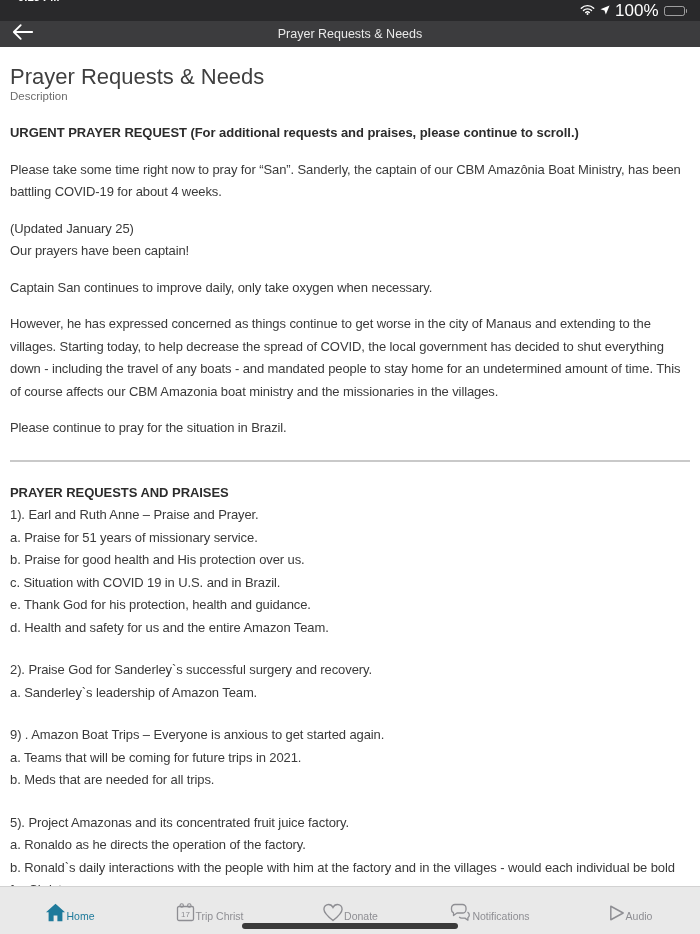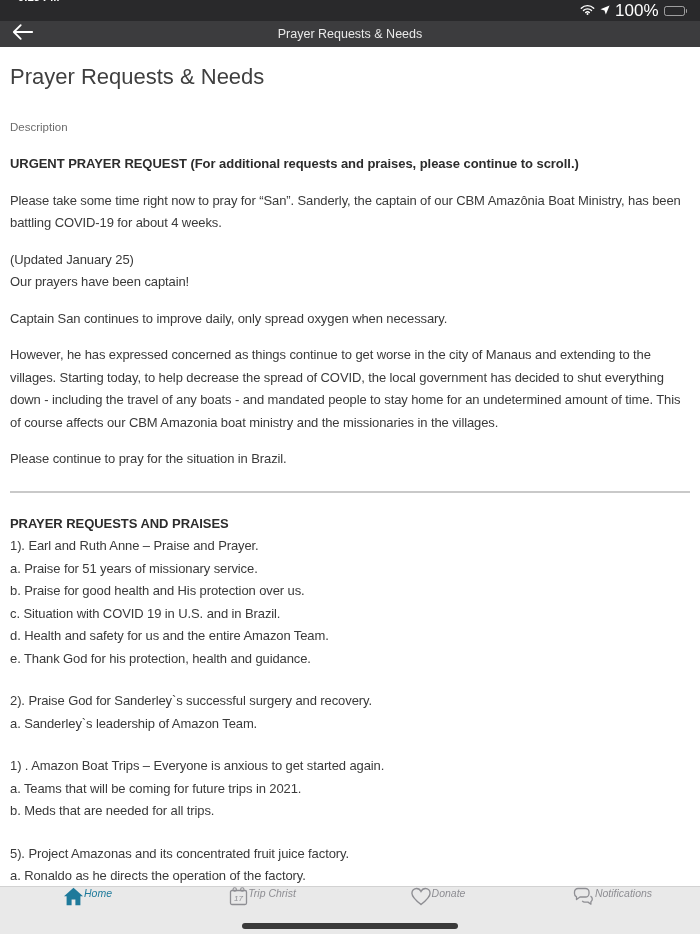--- a/index.html
+++ b/index.html
@@ -40,41 +40,40 @@
     font-size:12.5px; color:#e9e9e9;
   }
   
   .content {
     position:absolute; top:47px; bottom:48px; left:0; right:0;
     overflow:hidden; padding:0 10px; background:#ffffff;
   }
   .page-title {
     margin-top:17px; font-size:22px; font-weight:normal; color:#3f3f3f;
   }
-  .desc-label { margin-top:31px; font-size:11.5px; color:#6c6c6c; }
+  .desc-label { font-size:11.5px; color:#6c6c6c; }
   .desc-blocks {
     margin-top:9px; font-size:13px; color:#3a3a3a;
     line-height:22.5px; letter-spacing:-0.1px;
   }
   .line { margin:0; }
   .line.bold { font-weight:bold; color:#2c2c2c; letter-spacing:-0.05px;margin-top:20px; }
   .line.gap-para { margin-top:14px; }
   .line.gap-blank { margin-top:20px; }
   hr.divider { border:none; border-top:2px solid #c9c9c9; margin:20px 0; }
   
   .tab-bar {
     position:absolute; bottom:0; left:0; right:0; height:48px;
     background:#e9e9e9; border-top:1px solid #d2d2d2;
     display:flex;
   }
   .tab {
-    flex:1; display:flex; align-items:flex-start; justify-content:center;
+    flex:1; display:flex; align-items:flex-end; justify-content:center;
     padding-bottom:12px; color:#8e8e93; cursor:pointer;
     font-size:10.5px;
-    font-style:italic;
   }
   .tab svg { display:block; }
   .home-indicator {
     position:absolute; bottom:5px; left:50%; transform:translateX(-50%);
     width:216px; height:6px; border-radius:3px; background:#3a3a3a;
   }
 </style>
 </head>
 <body>
 
@@ -117,34 +116,34 @@
 </div>
 
 <div class="content">
   <h1 class="page-title">Prayer Requests &amp; Needs</h1>
   <div class="desc-label">Description</div>
   <div class="desc-blocks" id="desc-blocks">
       <p class="line bold">URGENT PRAYER REQUEST (For additional requests and praises, please continue to scroll.)</p>
       <p class="line gap-para">Please take some time right now to pray for “San”. Sanderly, the captain of our CBM Amazônia Boat Ministry, has been battling COVID-19 for about 4 weeks.</p>
       <p class="line gap-para">(Updated January 25)</p>
       <p class="line">Our prayers have been captain!</p>
-      <p class="line gap-para">Captain San continues to improve daily, only spread oxygen when necessary.</p>
+      <p class="line gap-para">Captain San continues to improve daily, only take oxygen when necessary.</p>
       <p class="line gap-para">However, he has expressed concerned as things continue to get worse in the city of Manaus and extending to the villages. Starting today, to help decrease the spread of COVID, the local government has decided to shut everything down - including the travel of any boats - and mandated people to stay home for an undetermined amount of time. This of course affects our CBM Amazonia boat ministry and the missionaries in the villages.</p>
       <p class="line gap-para">Please continue to pray for the situation in Brazil.</p>
       <hr class="divider">
       <p class="line bold">PRAYER REQUESTS AND PRAISES</p>
       <p class="line">1). Earl and Ruth Anne – Praise and Prayer.</p>
       <p class="line">a. Praise for 51 years of missionary service.</p>
       <p class="line">b. Praise for good health and His protection over us.</p>
       <p class="line">c. Situation with COVID 19 in U.S. and in Brazil.</p>
+      <p class="line">e. Thank God for his protection, health and guidance.</p>
       <p class="line">d. Health and safety for us and the entire Amazon Team.</p>
-      <p class="line">e. Thank God for his protection, health and guidance.</p>
       <p class="line gap-blank">2). Praise God for Sanderley`s successful surgery and recovery.</p>
       <p class="line">a. Sanderley`s leadership of Amazon Team.</p>
-      <p class="line gap-blank">1) . Amazon Boat Trips – Everyone is anxious to get started again.</p>
+      <p class="line gap-blank">9) . Amazon Boat Trips – Everyone is anxious to get started again.</p>
       <p class="line">a. Teams that will be coming for future trips in 2021.</p>
       <p class="line">b. Meds that are needed for all trips.</p>
       <p class="line gap-blank">5). Project Amazonas and its concentrated fruit juice factory.</p>
       <p class="line">a. Ronaldo as he directs the operation of the factory.</p>
       <p class="line">b. Ronald`s daily interactions with the people with him at the factory and in the villages - would each individual be bold for Christ.</p>
     </div>
 </div>
 
 <div class="tab-bar">
   <div class="tab active" style="color: rgb(30, 122, 155);">
@@ -176,14 +175,22 @@
   </div>
   <div class="tab">
     <span>
       <svg width="22" height="19" viewBox="0 0 22 19">
         <path d="M5 1.5 h7.5 a3.5 3.5 0 0 1 3.5 3.5 v1.5 a3.5 3.5 0 0 1 -3.5 3.5 h-5.5 l-3.5 2.6 v-2.8 a3.5 3.5 0 0 1 -2 -3.3 v-1.5 a3.5 3.5 0 0 1 3.5 -3.5 Z" fill="none" stroke="currentColor" stroke-width="1.3" stroke-linejoin="round"></path>
         <path d="M17.5 9.2 a3.2 3.2 0 0 1 1.8 2.9 a3.2 3.2 0 0 1 -1.4 2.7 v2.4 l-2.9 -2.1 h-3.2 a3.3 3.3 0 0 1 -2.6 -1.3" fill="none" stroke="currentColor" stroke-width="1.3" stroke-linejoin="round"></path>
       </svg>
     </span>
     <span>Notifications</span>
   </div>
+  <div class="tab">
+    <span>
+      <svg width="18" height="18" viewBox="0 0 16 16">
+        <path d="M2.5 2 L13.5 8 L2.5 14 Z" fill="none" stroke="currentColor" stroke-width="1.3" stroke-linejoin="round"></path>
+      </svg>
+    </span>
+    <span>Audio</span>
+  </div>
 </div>
 <div class="home-indicator"></div>
 
 </body></html>

